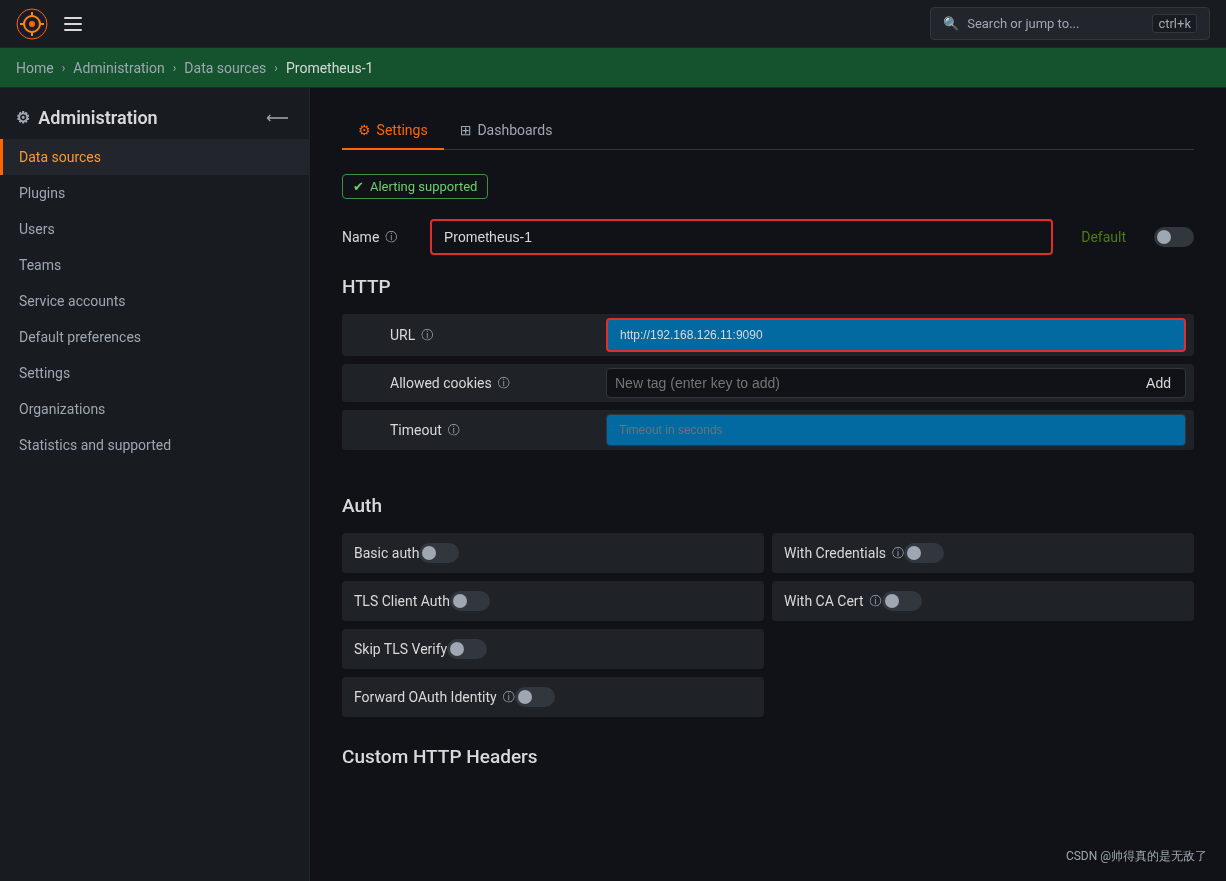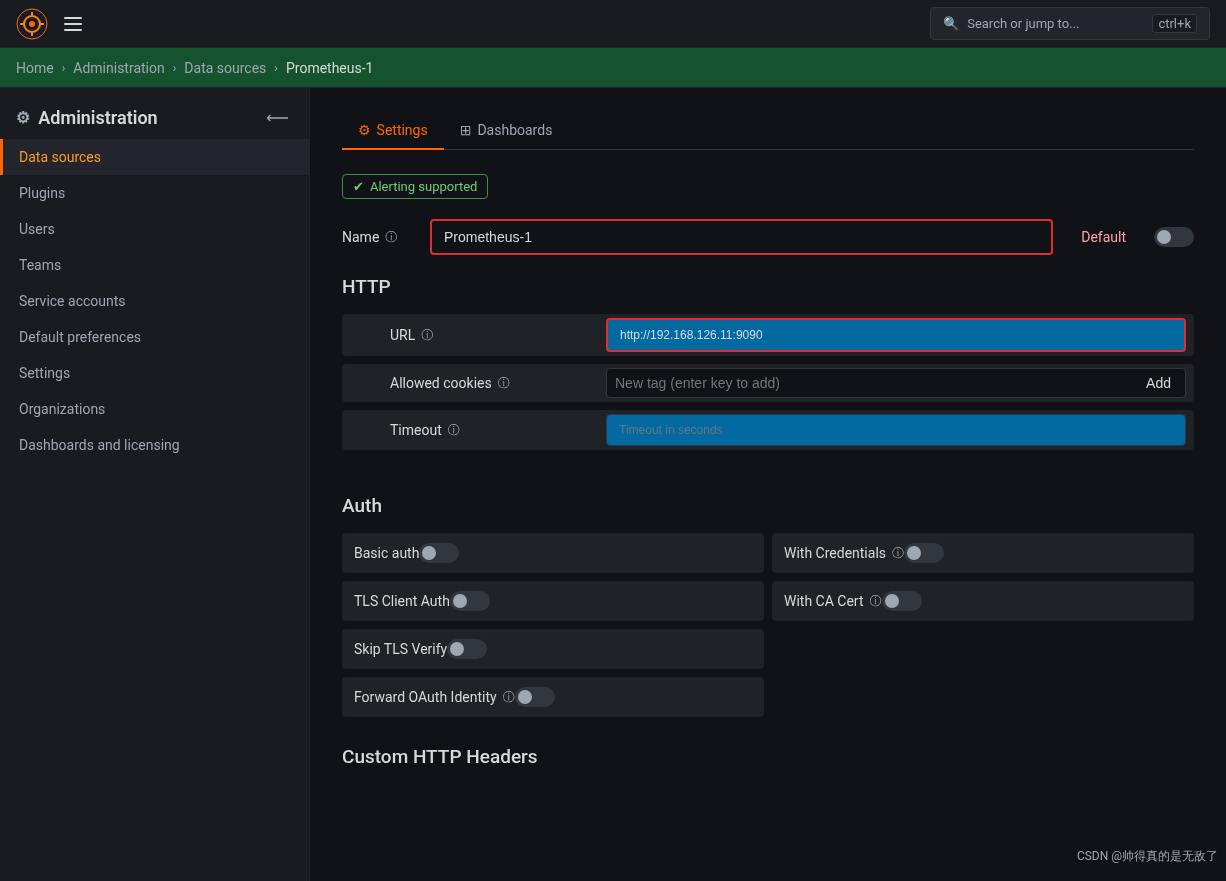--- a/index.html
+++ b/index.html
@@ -259,21 +259,21 @@
       flex: 1;
       background: #111217;
       border: 2px solid #e02e2e;
       border-radius: 4px;
       color: #d8d9da;
       padding: 8px 12px;
       font-size: 14px;
       outline: none;
     }
     .default-label {
-      color: #fca5a5;
+      color: #4d7c0f;
       font-size: 14px;
       white-space: nowrap;
     }
     .toggle {
       width: 40px;
       height: 20px;
       background: #32373e;
       border-radius: 10px;
       position: relative;
       cursor: pointer;
@@ -349,21 +349,21 @@
       font-size: 19px;
       font-weight: 500;
       color: #d8d9da;
       margin-top: 8px;
     }
 
     
     .watermark {
       position: fixed;
       bottom: 16px;
-      right: 8px;
+      right: 19px;
       color: #9fa7b3;
       font-size: 12px;
     }
   </style>
 </head>
 <body>
 
 <div class="topbar">
   <div class="topbar-left">
 
@@ -414,21 +414,21 @@
 
     <div id="sidebar-nav">
         <div class="nav-item active">Data sources</div>
         <div class="nav-item">Plugins</div>
         <div class="nav-item">Users</div>
         <div class="nav-item">Teams</div>
         <div class="nav-item">Service accounts</div>
         <div class="nav-item">Default preferences</div>
         <div class="nav-item">Settings</div>
         <div class="nav-item">Organizations</div>
-        <div class="nav-item">Dashboards and licensing</div>
+        <div class="nav-item">Statistics and supported</div>
       </div>
   </div>
 
   <div class="main-content">
 
     
     <div class="tabs">
       <div class="tab active">
         <span>⚙</span>
         <span>Settings</span>

